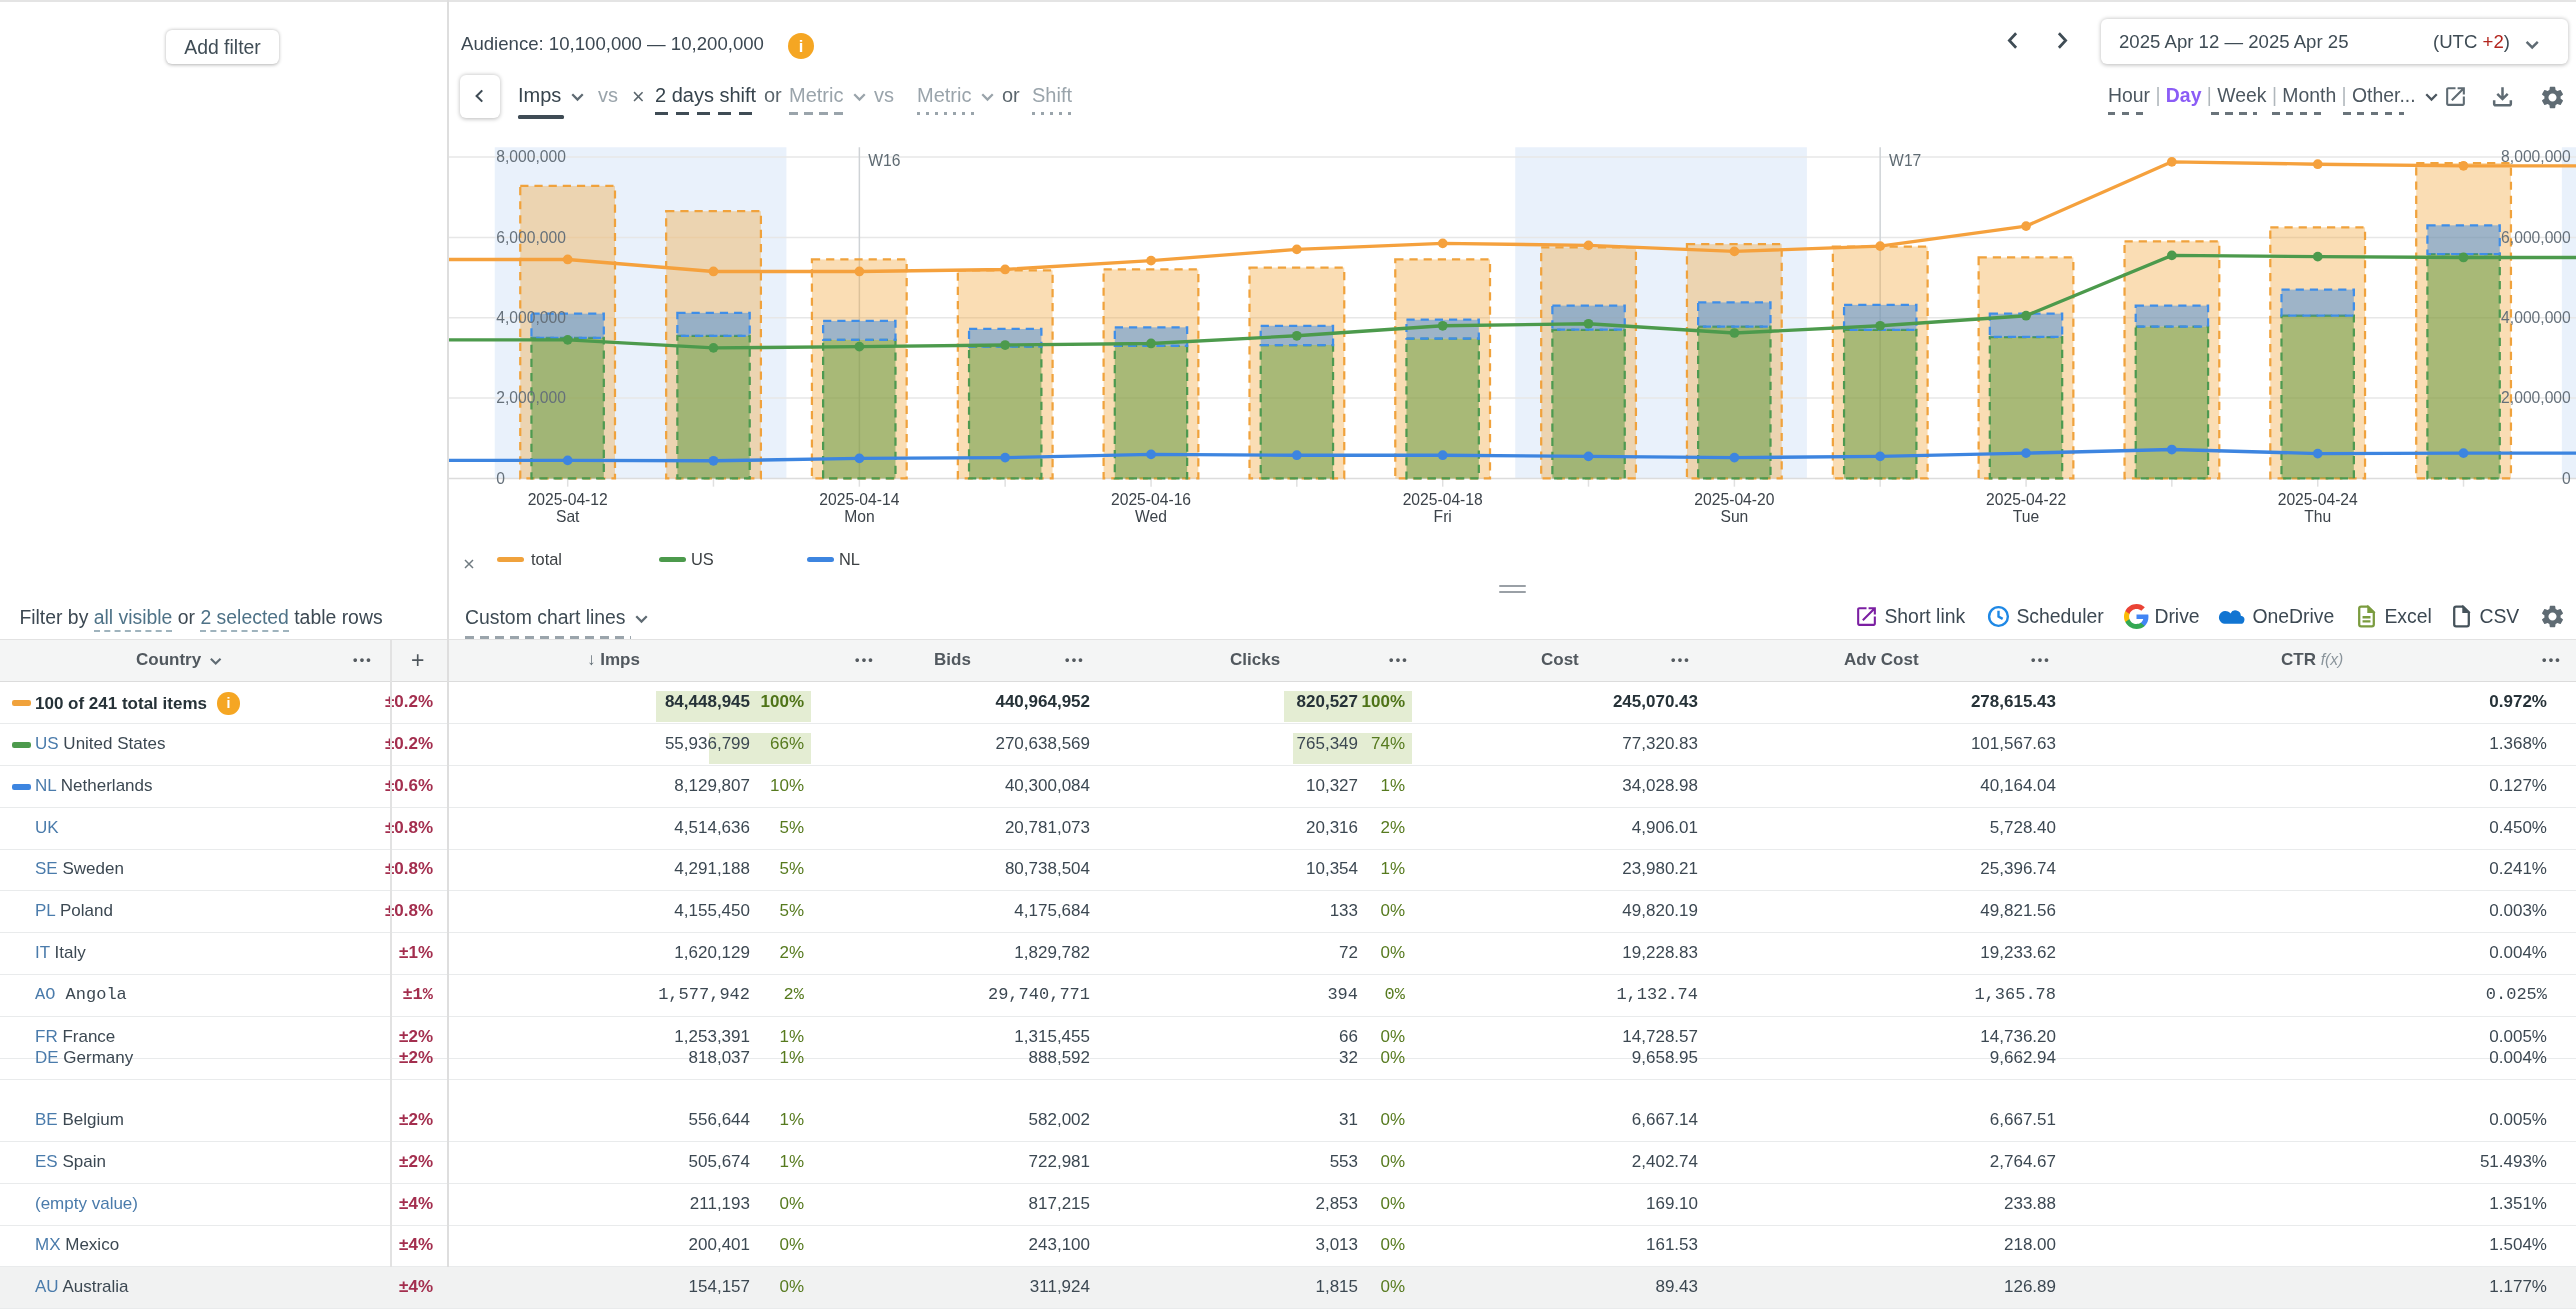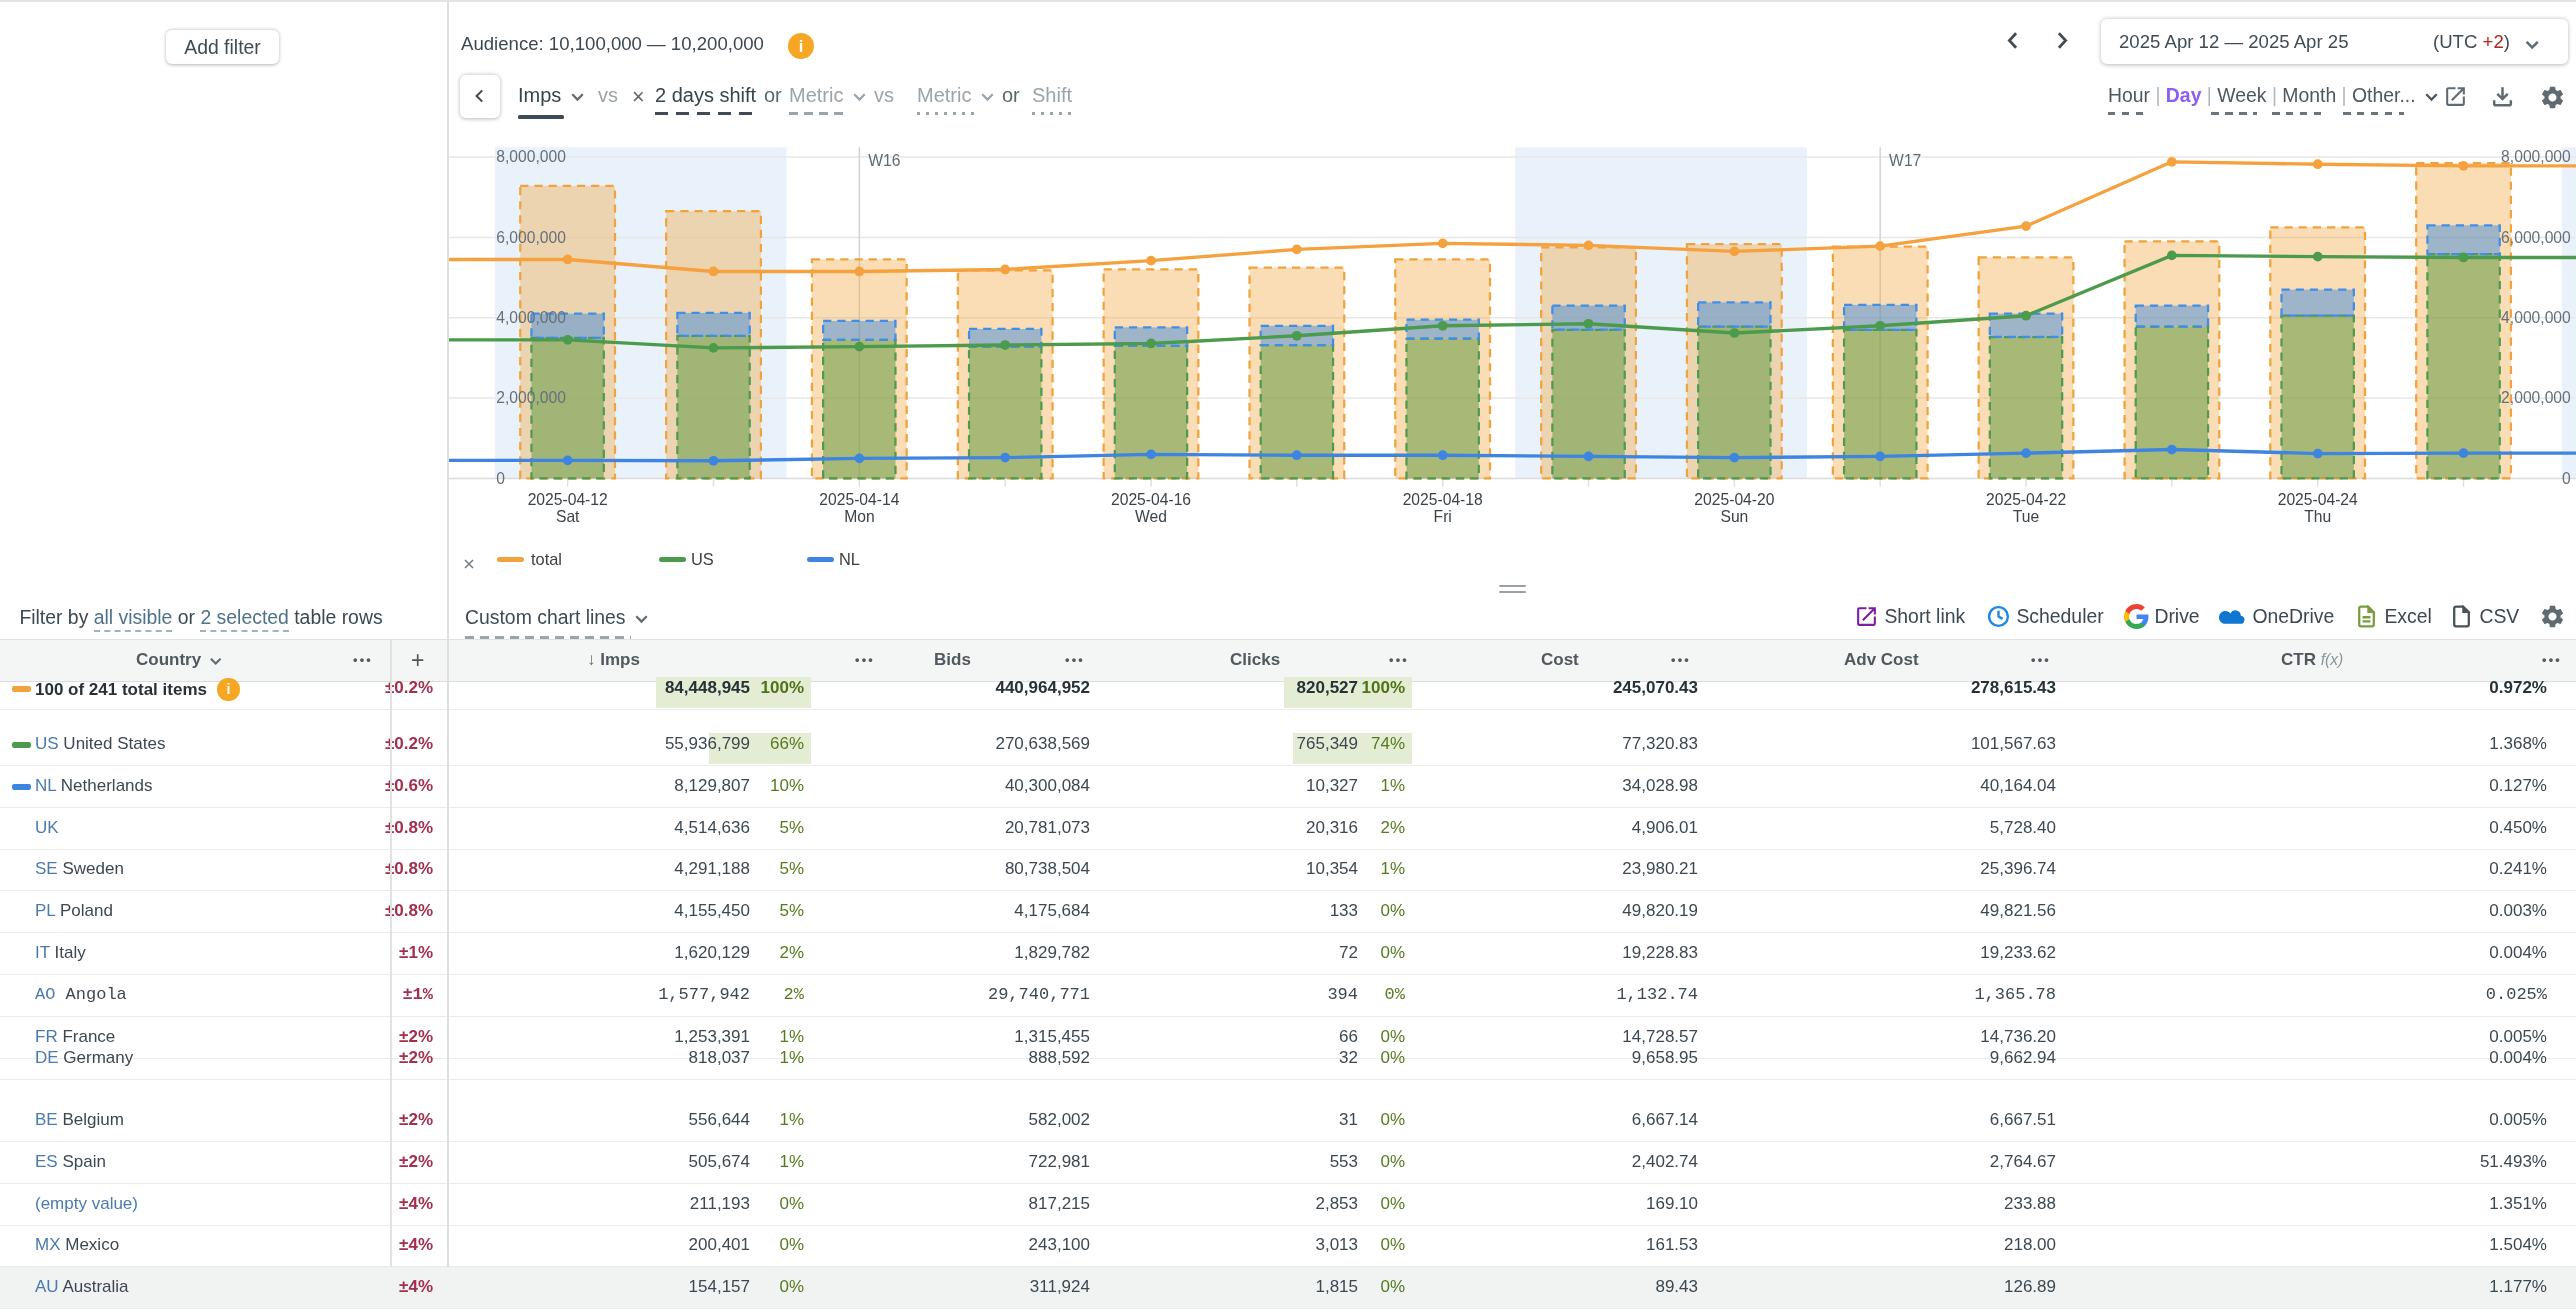--- a/index.html
+++ b/index.html
@@ -307,21 +307,21 @@
 <span style="left:1065px;top:9px"><span class="dots">•••</span></span>
 <span style="left:1230px">Clicks</span>
 <span style="left:1389px;top:9px"><span class="dots">•••</span></span>
 <span style="left:1541px">Cost</span>
 <span style="left:1671px;top:9px"><span class="dots">•••</span></span>
 <span style="left:1844px">Adv Cost</span>
 <span style="left:2031px;top:9px"><span class="dots">•••</span></span>
 <span style="left:2281px">CTR <i style="color:#8a949b;font-weight:normal;font-size:15.7px">f(x)</i></span>
 <span style="left:2542px;top:9px"><span class="dots">•••</span></span>
 </div>
-<div class="trow" style="top:668px;padding-left:48px;">
+<div class="trow" style="top:682px;padding-left:48px;">
     <span class="dash" style="background:#f0a23c"></span>
     <span class="cname"><span class="cn b">100 of 241 total items</span><span class="inf">i</span></span>
     <div class="chip" style="left:656px;width:155px"></div>
     <div class="chip" style="left:1284px;width:128px"></div>
     <span class="cv pm b" style="right:2143px">±0.2%</span>
     <span class="cv num b" style="right:1826px">84,448,945</span>
     <span class="cv pct b" style="right:1772px">100%</span>
     <span class="cv num b" style="right:1486px">440,964,952</span>
     <span class="cv num b" style="right:1218px">820,527</span>
     <span class="cv pct b" style="right:1171px">100%</span>

